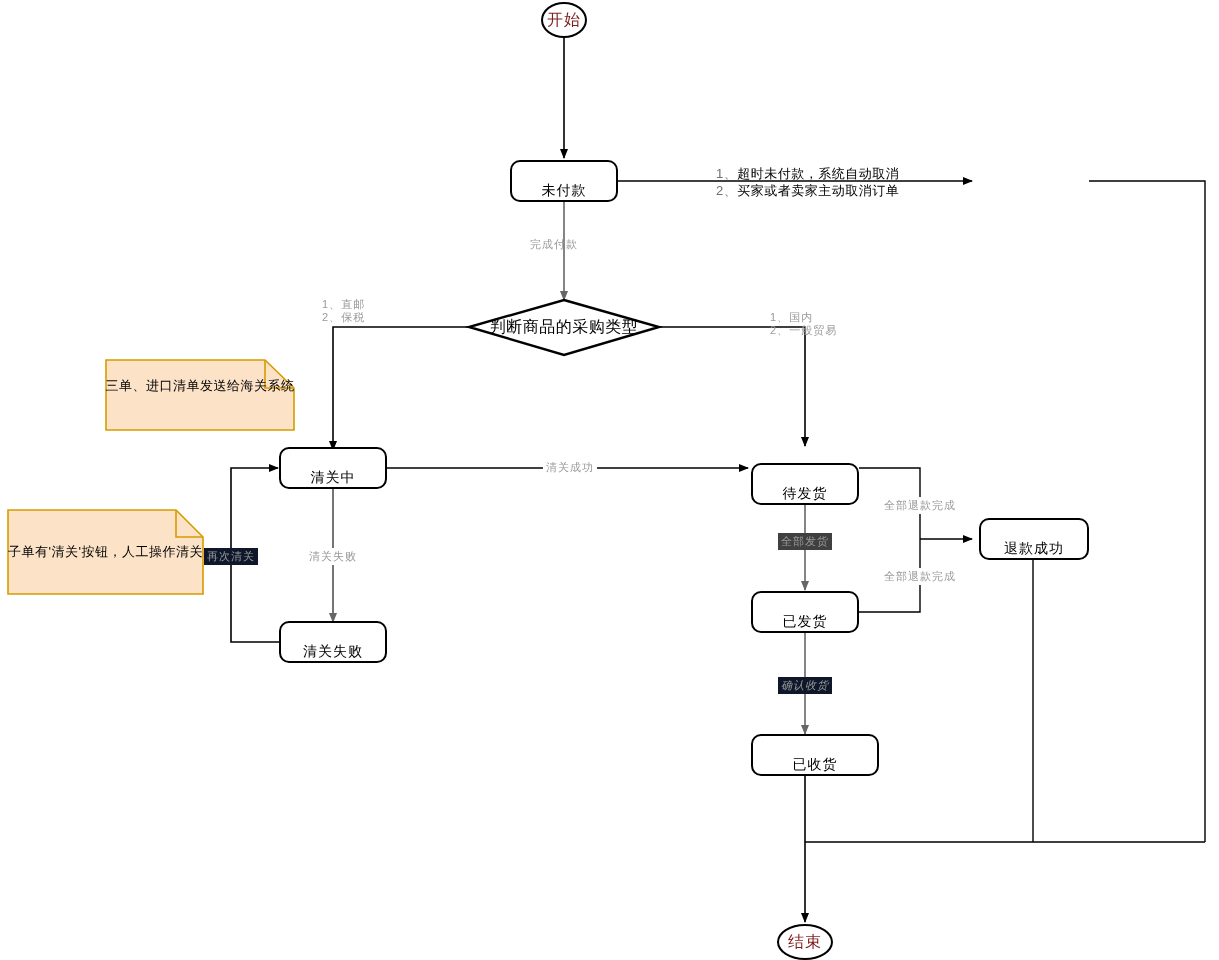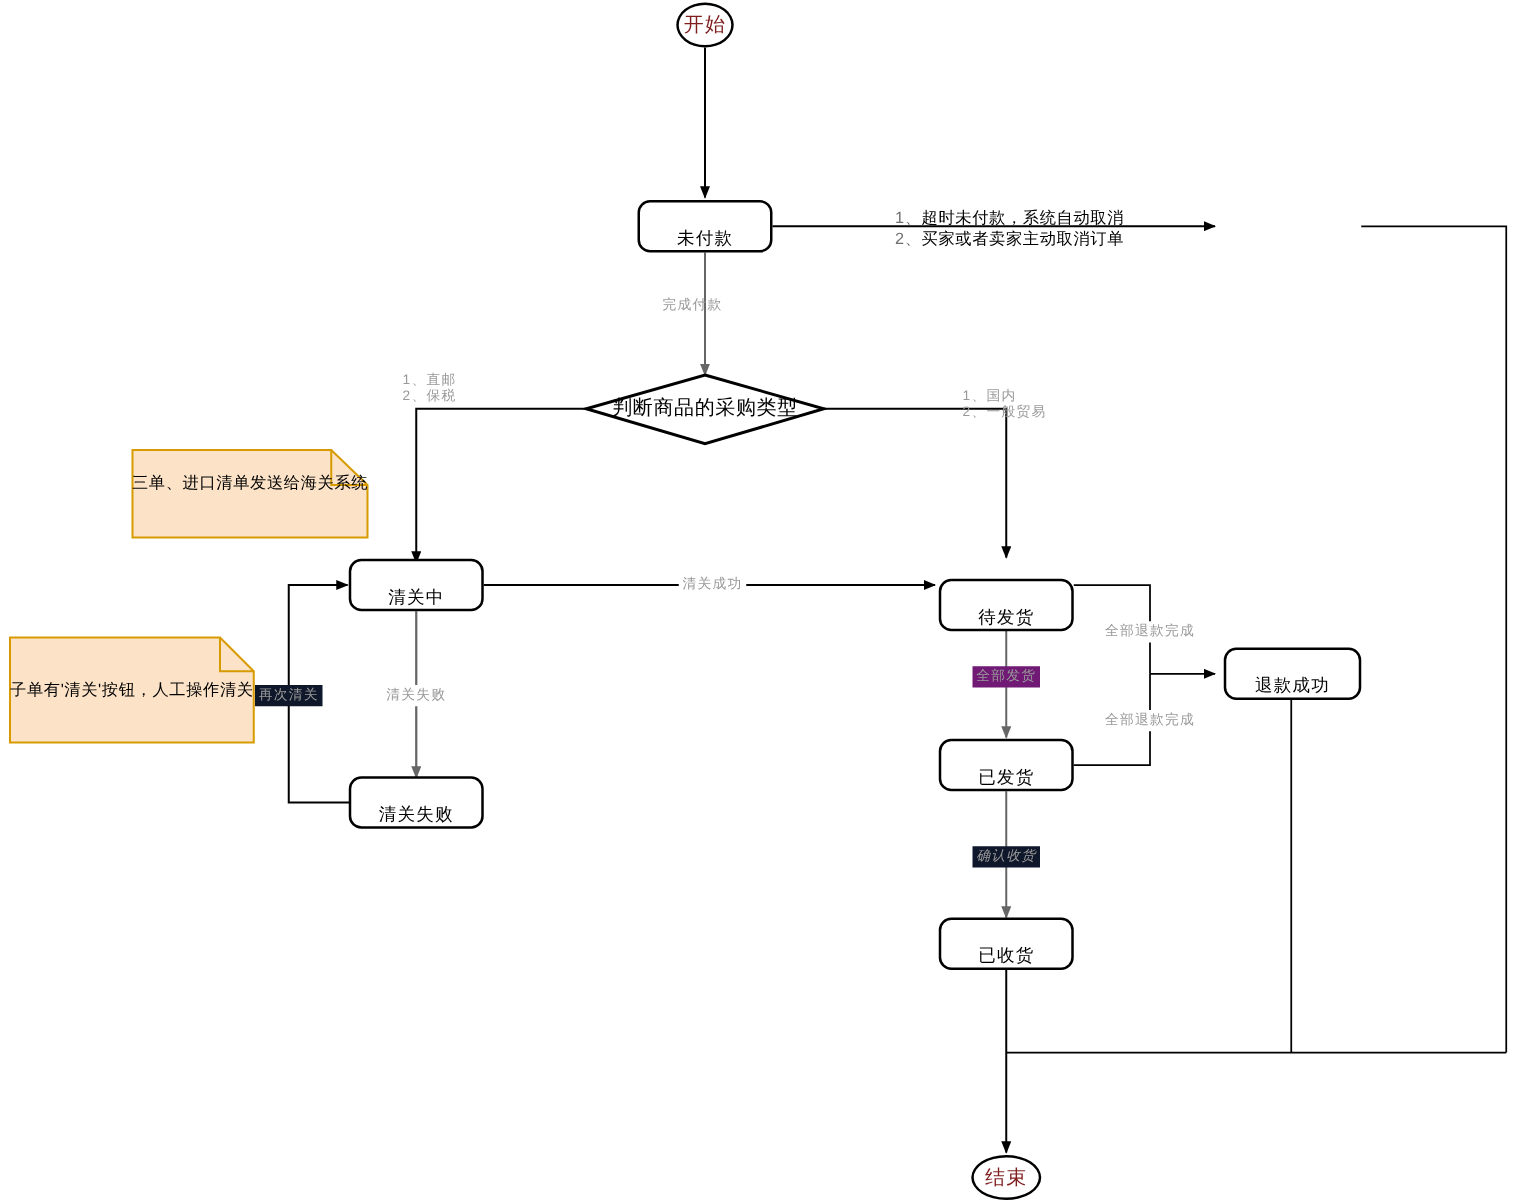--- a/index.html
+++ b/index.html
@@ -105,21 +105,21 @@
   </div>
 
   <div class="node" style="left:751px;top:447px;width:108px;height:42px;margin-top:16px;">
     <span>待发货</span>
   </div>
 
   <div class="node" style="left:751px;top:591px;width:108px;height:42px;">
     <span>已发货</span>
   </div>
 
-  <div class="node" style="left:751px;top:734px;width:108px;height:42px;">
+  <div class="node" style="left:751px;top:734px;width:128px;height:42px;">
     <span>已收货</span>
   </div>
 
   <div class="node" style="left:979px;top:518px;width:110px;height:42px;">
     <span>退款成功</span>
   </div>
 
   <div class="terminator" style="left:777px;top:924px;width:56px;height:36px;">
     <span>结束</span>
   </div>
@@ -148,21 +148,21 @@
     <div><span>1、</span><span>国内</span></div>
     <div><span>2、</span><span>一般贸易</span></div>
   </div>
 
   <div class="lbl lbl-center" style="left:570px;top:461px;background:#fff;padding:0 3px;">清关成功</div>
 
   <div class="lbl lbl-center" style="left:333px;top:548px;background:#fff;padding:2px 3px;">清关失败</div>
 
   <div class="lbl lbl-center" style="left:231px;top:548px;background:#0f172a;padding:2px 3px;">再次清关</div>
 
-  <div class="lbl lbl-center" style="left:805px;top:533px;background:#701a75;padding:2px 3px;">全部发货</div>
+  <div class="lbl lbl-center" style="left:805px;top:533px;background:#404040;padding:2px 3px;">全部发货</div>
 
   <div class="lbl lbl-center" style="left:920px;top:497px;background:#fff;padding:2px 3px;">全部退款完成</div>
 
   <div class="lbl lbl-center" style="left:920px;top:568px;background:#fff;padding:2px 3px;">全部退款完成</div>
 
   <div class="lbl lbl-center" style="left:805px;top:677px;background:#0f172a;padding:2px 3px;font-style:italic;">确认收货</div>
 
 </div>
 
 </body></html>

